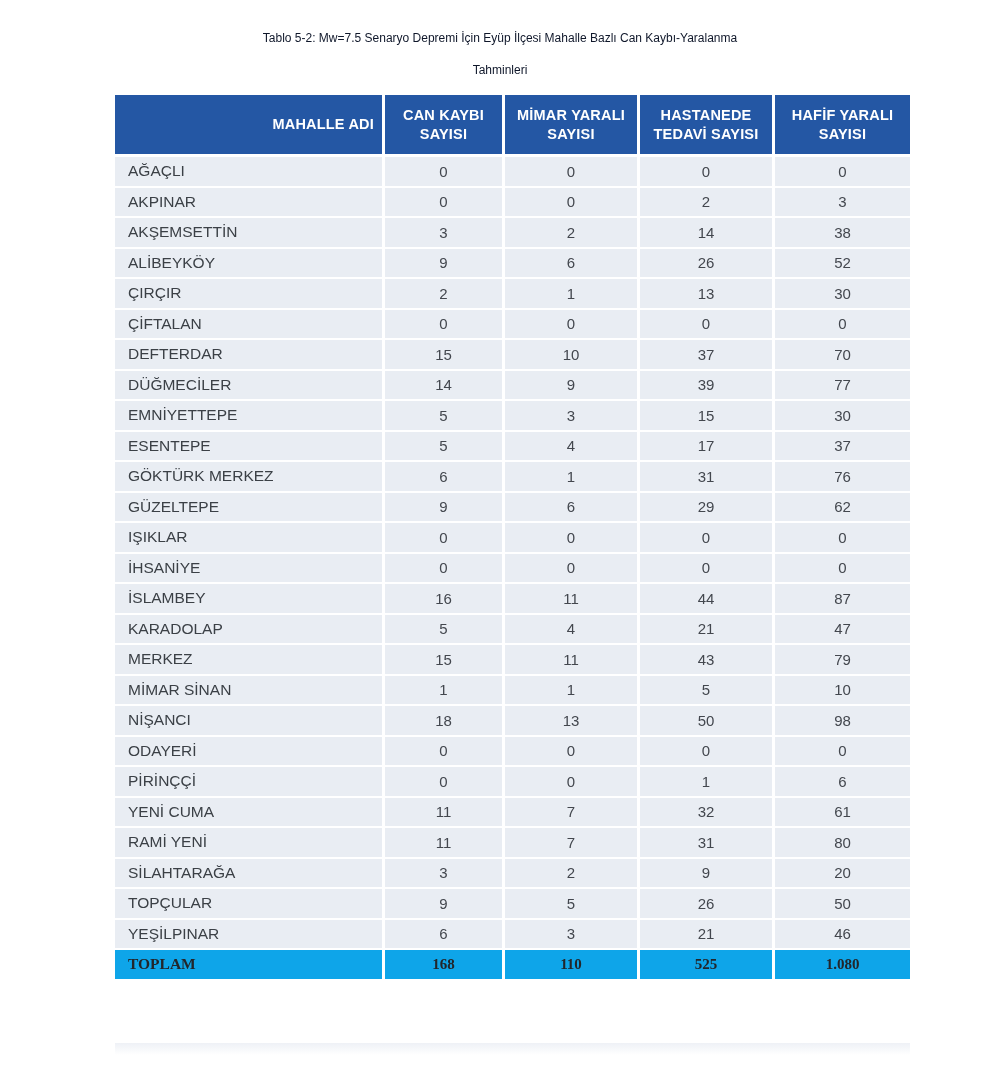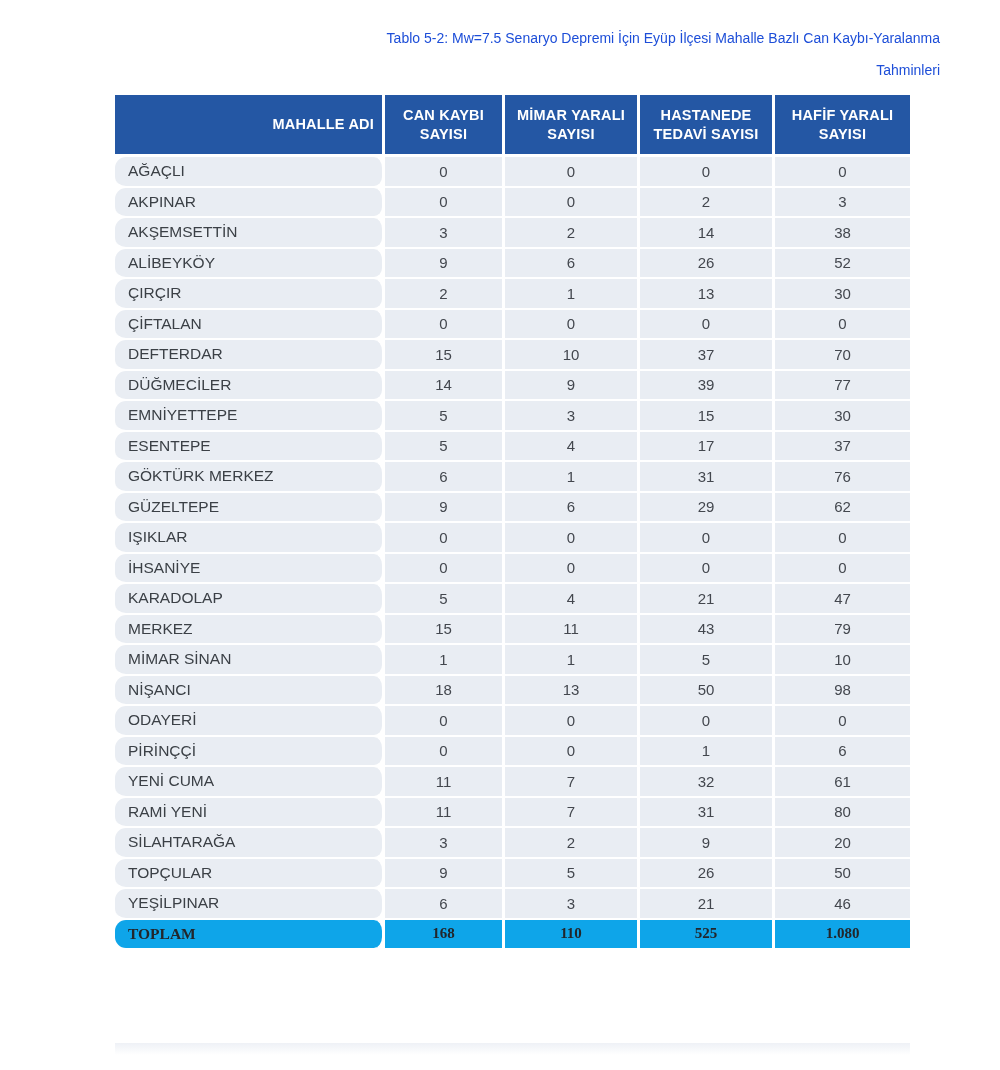--- a/index.html
+++ b/index.html
@@ -15,24 +15,24 @@
     position: relative;
     width: 1000px;
     height: 1070px;
     background: #ffffff;
   }
   .title {
     position: absolute;
     top: 22px;
     left: 60px;
     width: 880px;
-    text-align: right;
-    font-size: 14px;
+    text-align: center;
+    font-size: 12px;
     line-height: 32px;
-    color: #1d4ed8;
+    color: #0f172a;
     font-weight: 400;
   }
   table.casualty {
     position: absolute;
     left: 115px;
     top: 95px;
     width: 795px;
     border-collapse: separate;
     border-spacing: 0;
     table-layout: fixed;
@@ -74,21 +74,20 @@
     border-right: 3px solid #ffffff;
     border-bottom: 2px solid #ffffff;
     white-space: nowrap;
     overflow: hidden;
   }
   td.name {
     text-align: left;
     padding-left: 13px;
     color: #3b4046;
     font-size: 15.5px;
-    border-radius: 11px;
   }
   td:last-child { border-right: none; }
 
   tr.total-row td {
     font-weight: bold;
     color: #22262b;
     background: #0ea5e9;
     border-bottom: none;
     font-family: Liberation Serif, serif;
   }
@@ -221,20 +220,27 @@
           <td class="num">0</td>
         </tr>
         <tr>
           <td class="name">İHSANİYE</td>
           <td class="num">0</td>
           <td class="num">0</td>
           <td class="num">0</td>
           <td class="num">0</td>
         </tr>
         <tr>
+          <td class="name">İSLAMBEY</td>
+          <td class="num">16</td>
+          <td class="num">11</td>
+          <td class="num">44</td>
+          <td class="num">87</td>
+        </tr>
+        <tr>
           <td class="name">KARADOLAP</td>
           <td class="num">5</td>
           <td class="num">4</td>
           <td class="num">21</td>
           <td class="num">47</td>
         </tr>
         <tr>
           <td class="name">MERKEZ</td>
           <td class="num">15</td>
           <td class="num">11</td>

